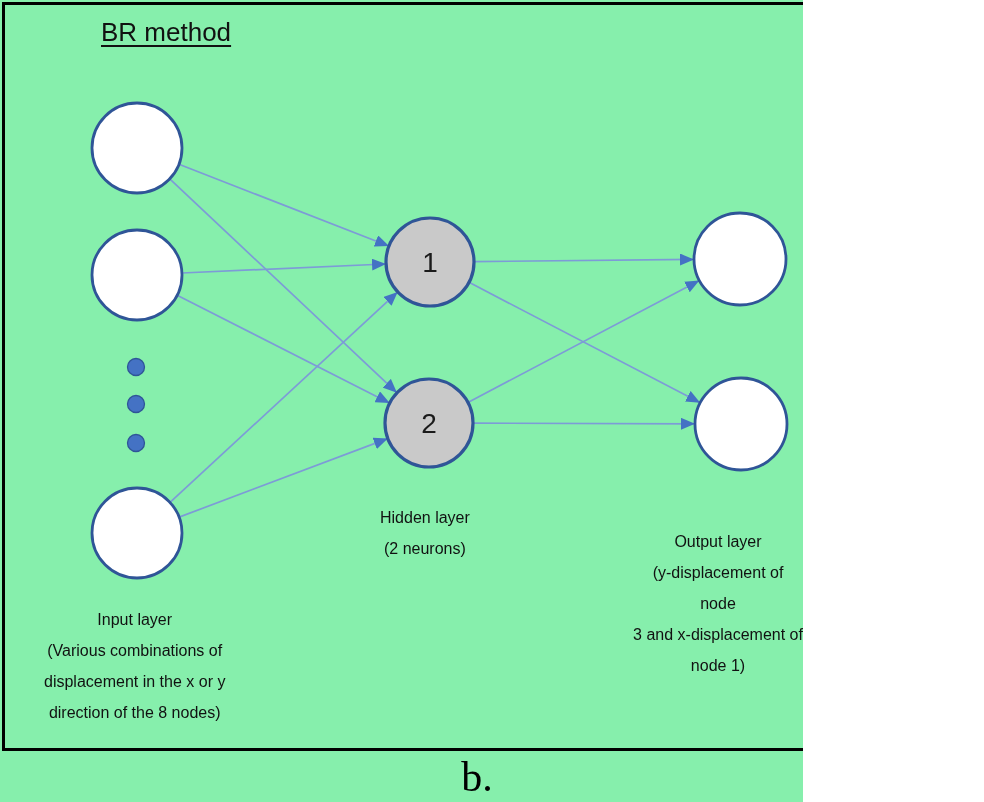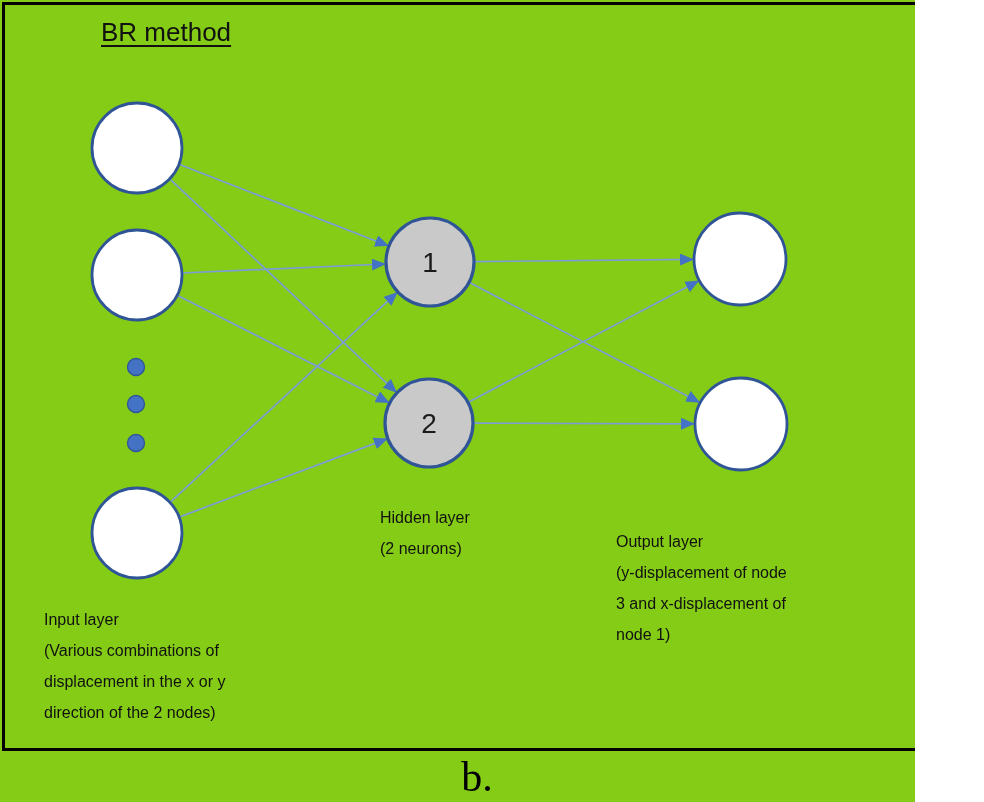--- a/index.html
+++ b/index.html
@@ -1,21 +1,22 @@
 <!DOCTYPE html>
 <html><head>
 <meta charset="utf-8">
 <style>
   html,body{margin:0;padding:0;background:#ffffff;}
   .page{
     position:relative;
-    width:915px;height:802px;
-    background:#84cc16;
+    width:803px;height:802px;
+    background:#86efac;
     font-family:"Liberation Sans","DejaVu Sans",sans-serif;
     overflow:hidden;
+    text-align:center;
   }
   .diagram-box{
     position:absolute;left:2px;top:2px;
     width:972px;height:743px;
     border:3px solid #000000;
   }
   #network-svg{
     position:absolute;left:0;top:0;
   }
   .title{
@@ -26,21 +27,21 @@
     text-underline-offset:4px;
     white-space:pre;
   }
   .label{
     position:absolute;
     font-size:16px;line-height:31px;color:#111111;
     white-space:pre-line;
   }
   .input-label{left:44px;top:604px;}
   .hidden-label{left:380px;top:502px;}
-  .output-label{left:616px;top:526px;}
+  .output-label{left:633px;top:526px;}
   .caption{
     position:absolute;left:0;top:752px;width:984px;height:50px;
     display:flex;align-items:center;justify-content:center;
     font-family:"Liberation Serif","DejaVu Serif",serif;
     font-size:42px;color:#000000;
   }
   .caption .cap-label{margin-right:30px;}
 </style>
 </head>
 <body>
@@ -77,21 +78,21 @@
       <text x="430" y="262" text-anchor="middle" dominant-baseline="central" font-size="28" fill="#1a1a1a" font-family="&quot;Liberation Sans&quot;,&quot;DejaVu Sans&quot;,sans-serif">1</text>
       <circle cx="429" cy="423" r="44" fill="#C9C9C9" stroke="#2F5597" stroke-width="3.2"></circle>
       <text x="429" y="423" text-anchor="middle" dominant-baseline="central" font-size="28" fill="#1a1a1a" font-family="&quot;Liberation Sans&quot;,&quot;DejaVu Sans&quot;,sans-serif">2</text>
       <circle cx="740" cy="259" r="46" fill="#FFFFFF" stroke="#2F5597" stroke-width="2.8"></circle>
       <circle cx="741" cy="424" r="46" fill="#FFFFFF" stroke="#2F5597" stroke-width="2.8"></circle>
     </svg>
 
   <div class="label input-label">Input layer
 (Various combinations of
 displacement in the x or y
-direction of the 2 nodes)</div>
+direction of the 8 nodes)</div>
   <div class="label hidden-label">Hidden layer
 (2 neurons)</div>
   <div class="label output-label">Output layer
 (y-displacement of node
 3 and x-displacement of
 node 1)</div>
 
   <div class="caption">
     <span class="cap-label">b.</span>
   </div>

